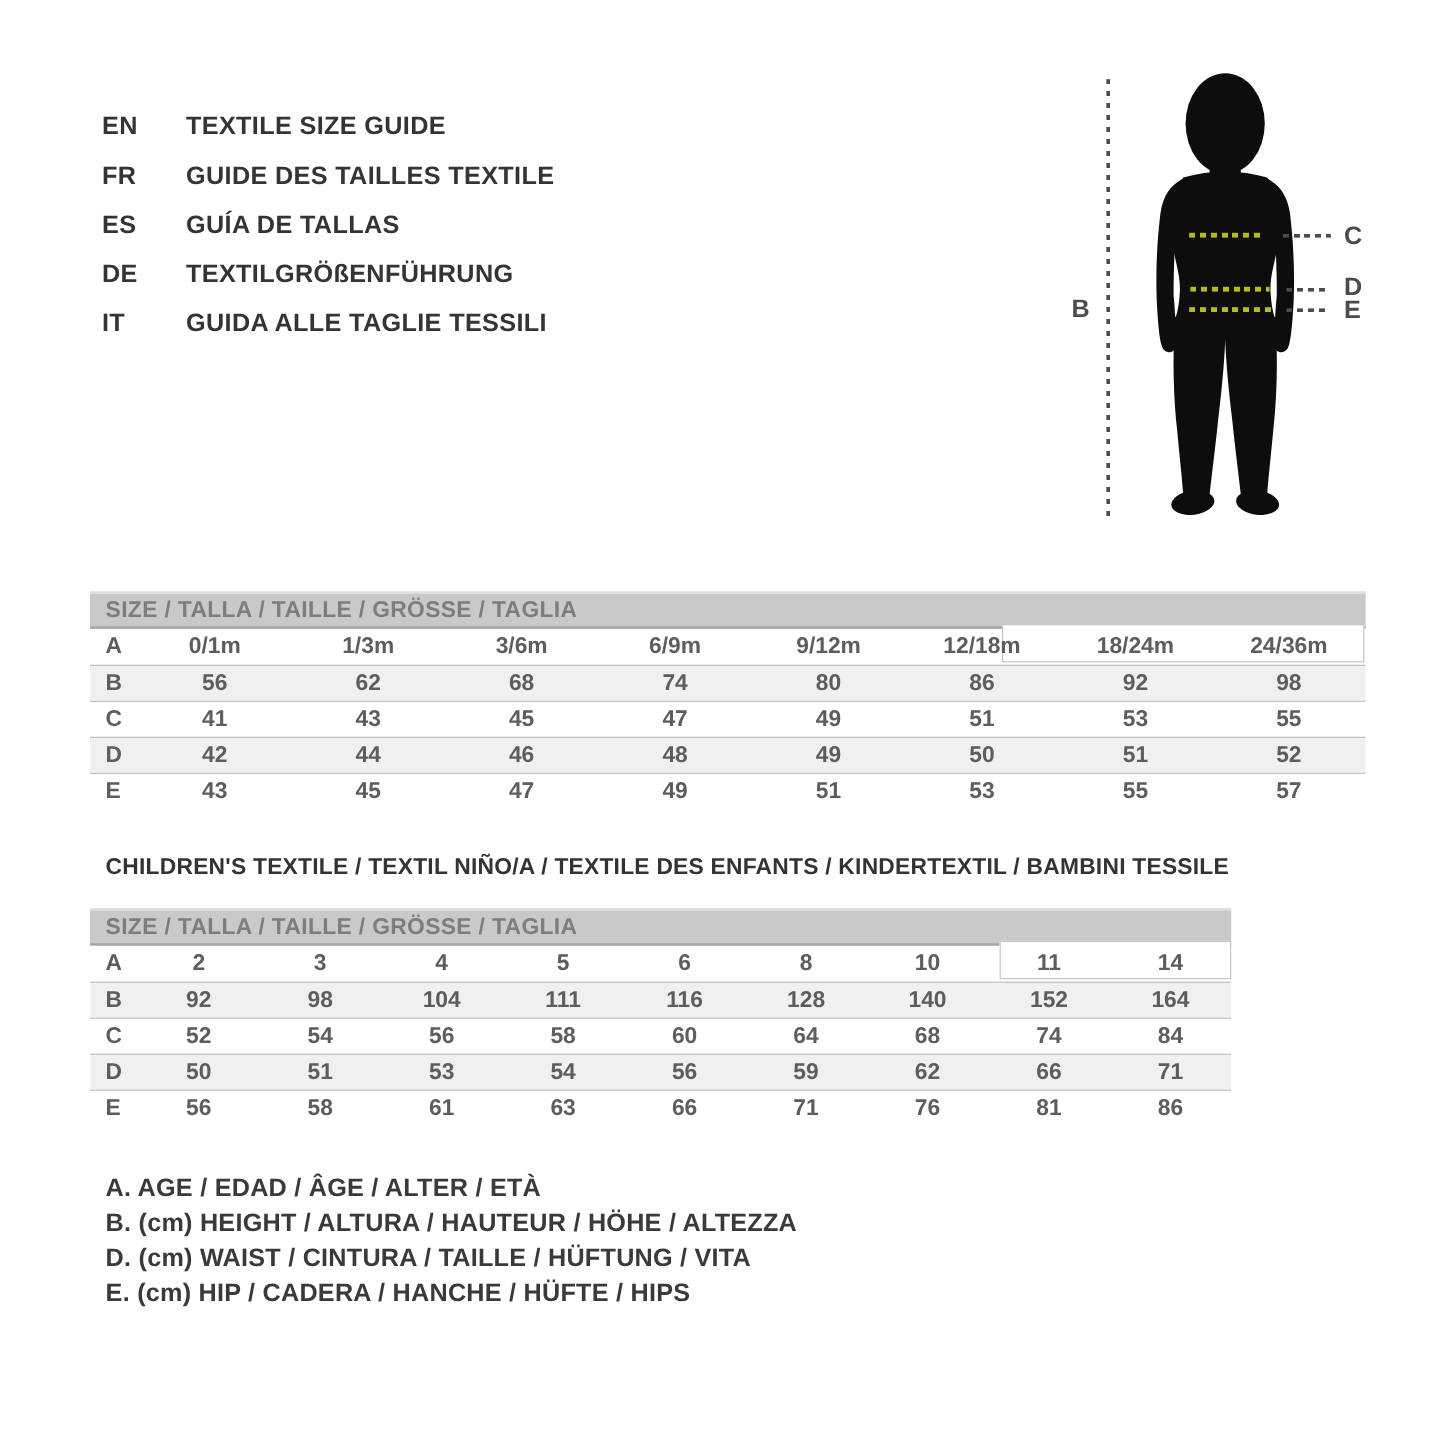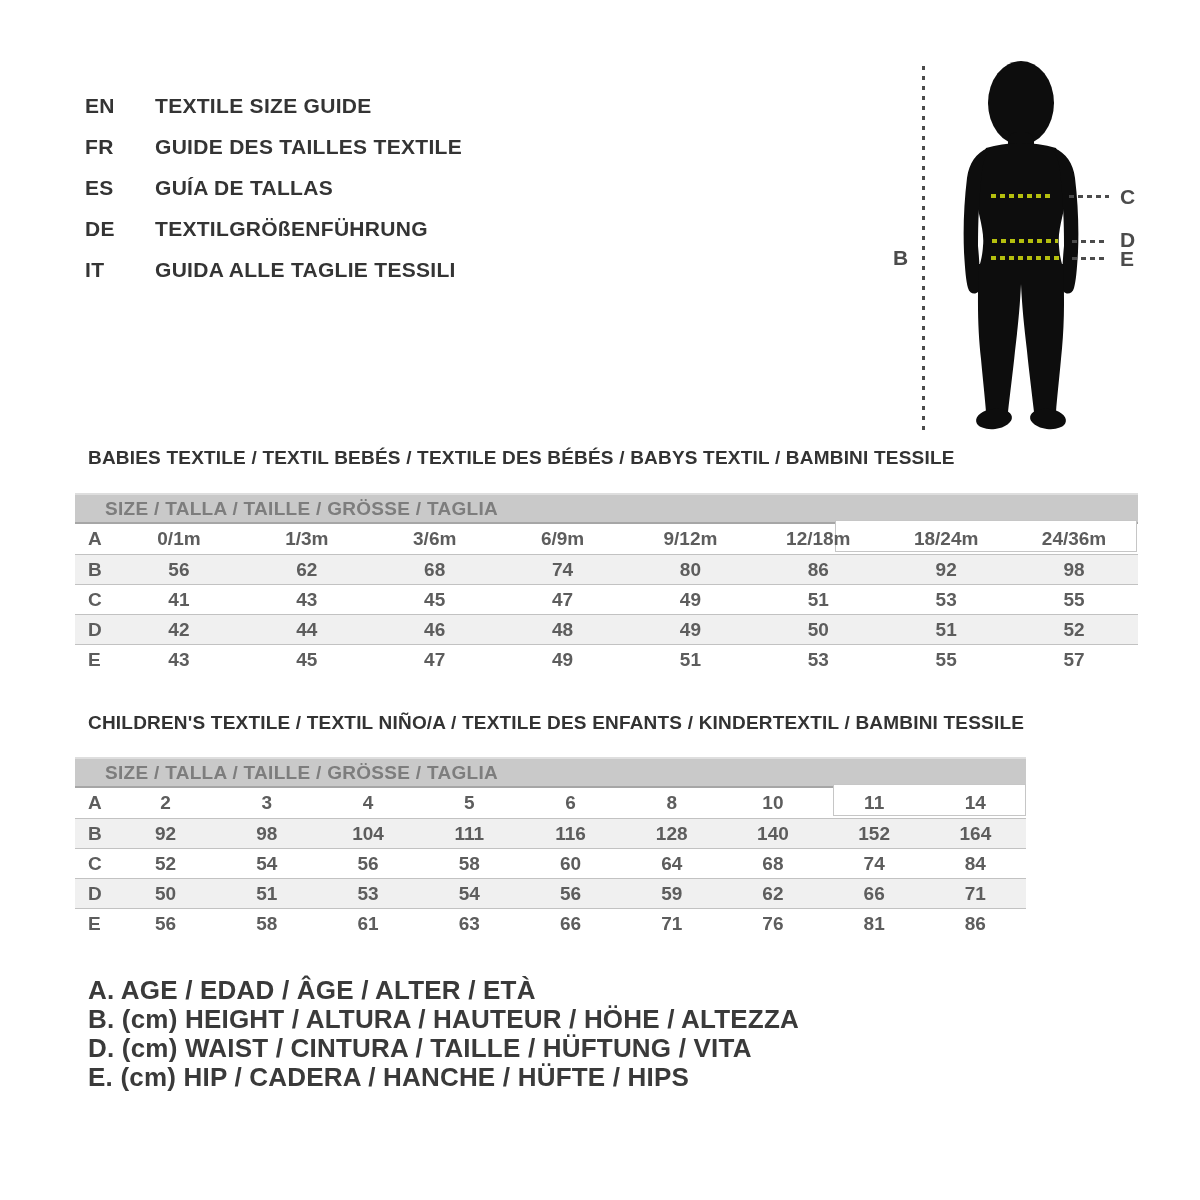--- a/index.html
+++ b/index.html
@@ -20,35 +20,35 @@
   .hdash.body{background:repeating-linear-gradient(to right,#b5c00e 0 5px,transparent 5px 9px);}
   .hdash.ext{height:3px;background:repeating-linear-gradient(to right,#4b4b4b 0 5px,transparent 5px 9px);}
   .mlabel{position:absolute;font-size:21px;font-weight:700;color:#4b4b4b;line-height:21px;}
 
   
   .sec-title{position:absolute;left:88px;font-size:19px;font-weight:700;color:#333333;letter-spacing:.2px;}
 
   
   .table{position:absolute;left:75px;}
   .thead{height:27px;background:#c9c9c9;border-top:2px solid #dedede;border-bottom:2px solid #a6a6a6;
-         line-height:27px;padding-left:30px;font-size:19px;font-weight:700;color:#7d7d7d;
+         line-height:27px;padding-left:13px;font-size:19px;font-weight:700;color:#7d7d7d;
          letter-spacing:.3px;box-sizing:content-box;}
   .trow{position:relative;z-index:1;display:grid;height:30px;align-items:center;
         font-size:19px;font-weight:700;color:#5d5d5d;text-align:center;box-sizing:border-box;}
   .babies .trow{grid-template-columns:40px repeat(8,1fr);}
   .children .trow{grid-template-columns:40px repeat(9,1fr);}
   .trow + .trow{border-top:1px solid #c2c2c2;}
   .trow.stripe{background:#f0f0f0;}
   .cell{overflow:hidden;}
   .cell.lbl{text-align:left;padding-left:13px;}
   .hl-box{position:absolute;z-index:0;background:#ffffff;border:1px solid #c6c6c6;box-sizing:border-box;}
 
   
   .legend{position:absolute;left:88px;top:976px;}
-  .legend-line{height:29px;line-height:29px;font-size:26px;font-weight:700;color:#3a3a3a;letter-spacing:.2px;}
+  .legend-line{height:29px;line-height:29px;font-size:21px;font-weight:700;color:#3a3a3a;letter-spacing:.2px;}
 </style>
 </head>
 <body>
 
 <div class="canvas">
 
   <div class="lang-list">
     <div class="lang-row">
         <span class="lang-code">EN</span>
         <span class="lang-title">TEXTILE SIZE GUIDE</span>
@@ -98,21 +98,20 @@
   <span class="mlabel" style="left:1120px;top:186px;">C</span>
 
   <div class="hdash body" style="left:992px;top:239px;width:66px;"></div>
   <div class="hdash ext" style="left:1072px;top:240px;width:34px;"></div>
   <span class="mlabel" style="left:1120px;top:229px;">D</span>
 
   <div class="hdash body" style="left:991px;top:256px;width:69px;"></div>
   <div class="hdash ext" style="left:1072px;top:257px;width:34px;"></div>
   <span class="mlabel" style="left:1120px;top:248px;">E</span>
 
-  <div class="sec-title" style="top:447px;">BABIES TEXTILE / TEXTIL BEBÉS / TEXTILE DES BÉBÉS / BABYS TEXTIL / BAMBINI TESSILE</div>
   <div class="table babies" style="top:493px;width:1063px;">
     <div class="thead">SIZE / TALLA / TAILLE / GRÖSSE / TAGLIA</div>
     <div class="hl-box" style="left:760px;top:27px;width:302px;height:32px;"></div>
     <div class="trow">
       <div class="cell lbl">A</div>
       <div class="cell">0/1m</div>
       <div class="cell">1/3m</div>
       <div class="cell">3/6m</div>
       <div class="cell">6/9m</div>
       <div class="cell">9/12m</div>

